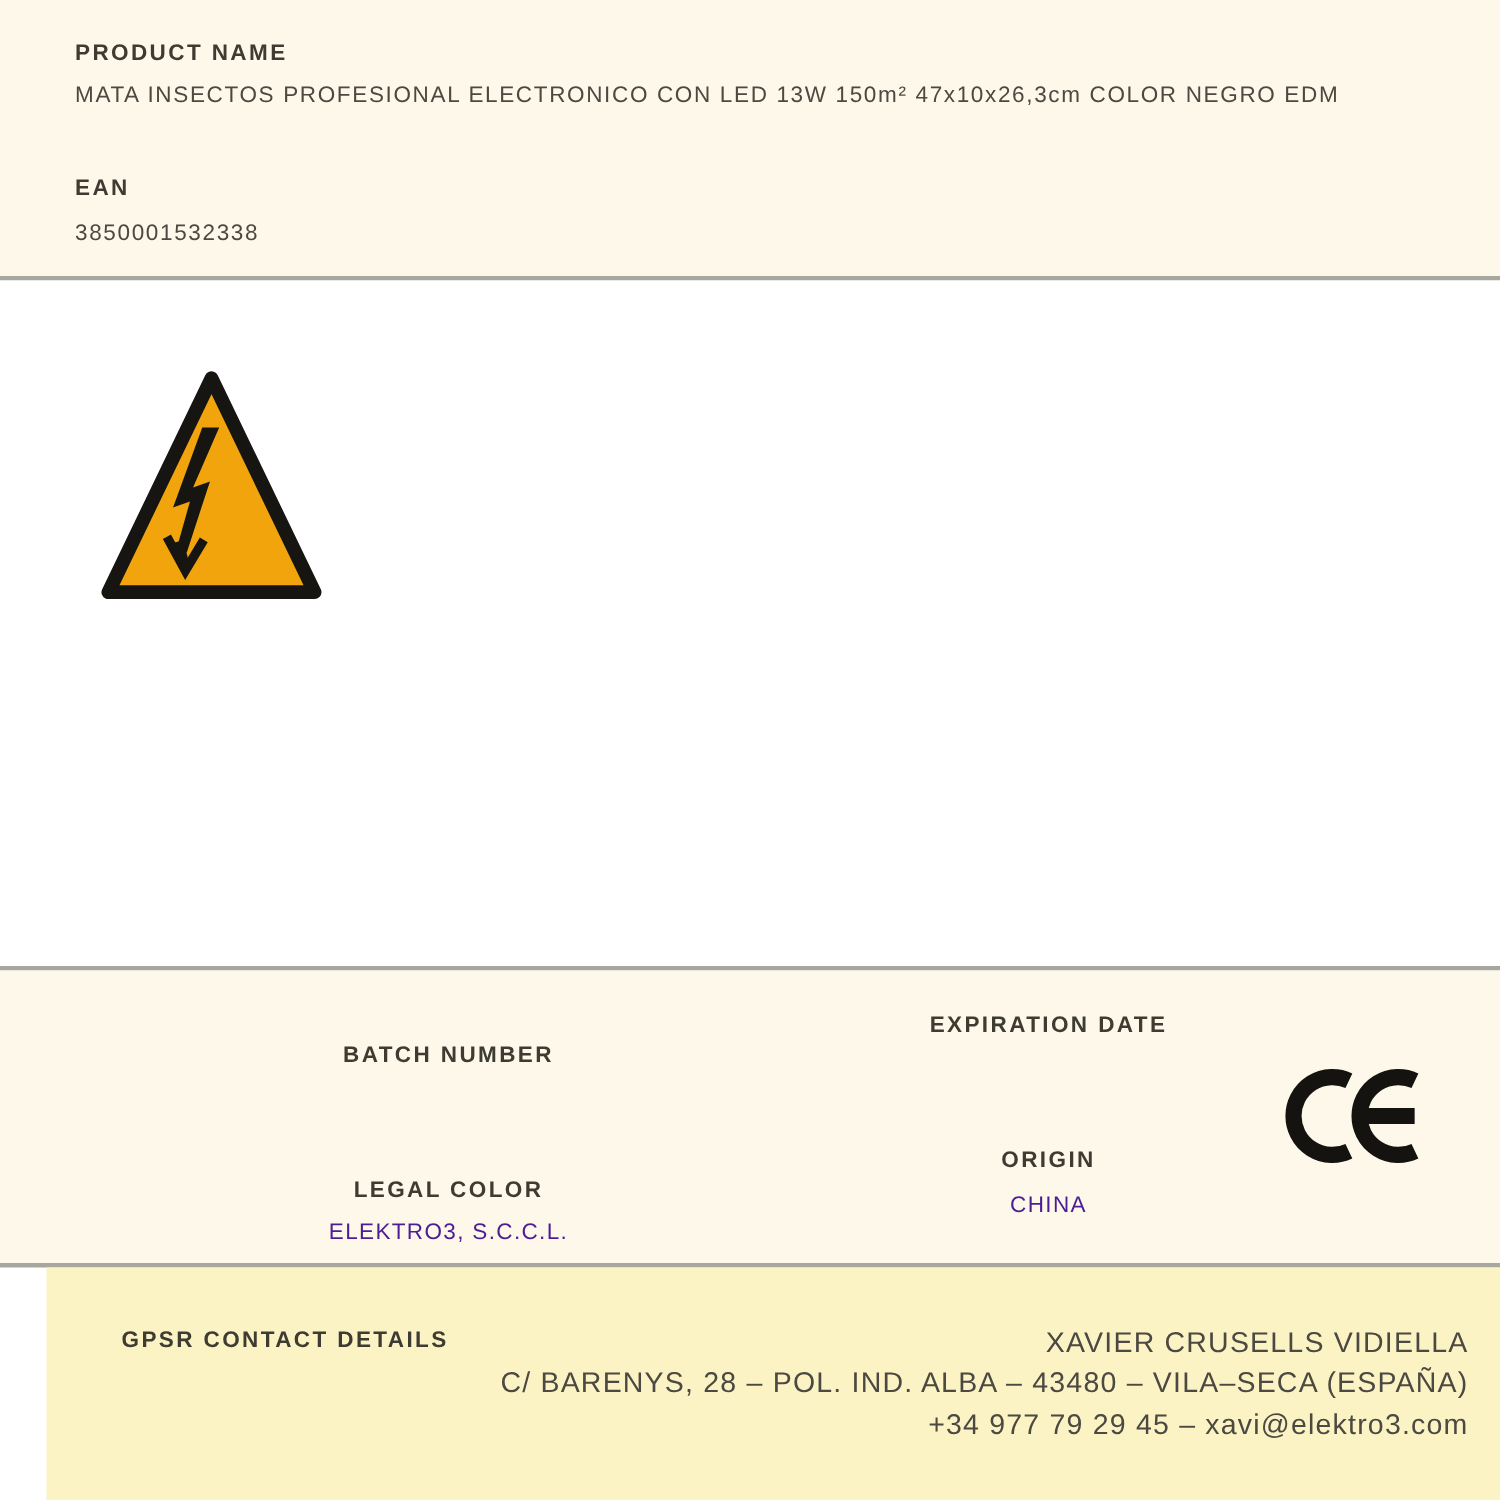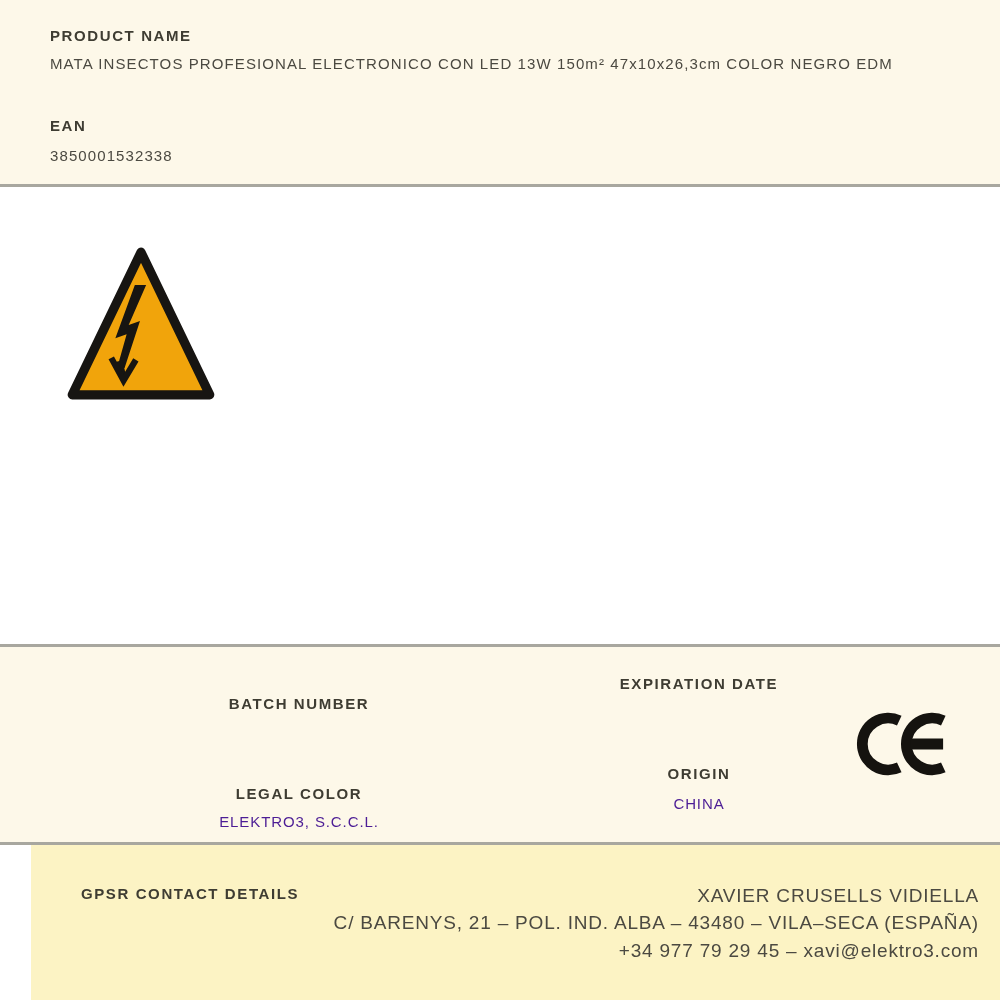--- a/index.html
+++ b/index.html
@@ -111,17 +111,17 @@
       <path d="M89.2 10 A26.5 26.5 0 1 0 89.2 58" fill="none" stroke="#15130F" stroke-width="11"></path>
       <path d="M56 34 L89 34" fill="none" stroke="#15130F" stroke-width="11"></path>
     </svg>
   </div>
 
   <div class="divider div3"></div>
 
   <div class="sec sec-bottom">
     <div class="heading gpsr-label">GPSR CONTACT DETAILS</div>
     <div class="contact-line contact-1">XAVIER CRUSELLS VIDIELLA</div>
-    <div class="contact-line contact-2">C/ BARENYS, 21 – POL. IND. ALBA – 43480 – VILA–SECA (ESPAÑA)</div>
+    <div class="contact-line contact-2">C/ BARENYS, 28 – POL. IND. ALBA – 43480 – VILA–SECA (ESPAÑA)</div>
     <div class="contact-line contact-3">+34 977 79 29 45 – xavi@elektro3.com</div>
   </div>
 
 </div>
 
 </body></html>

